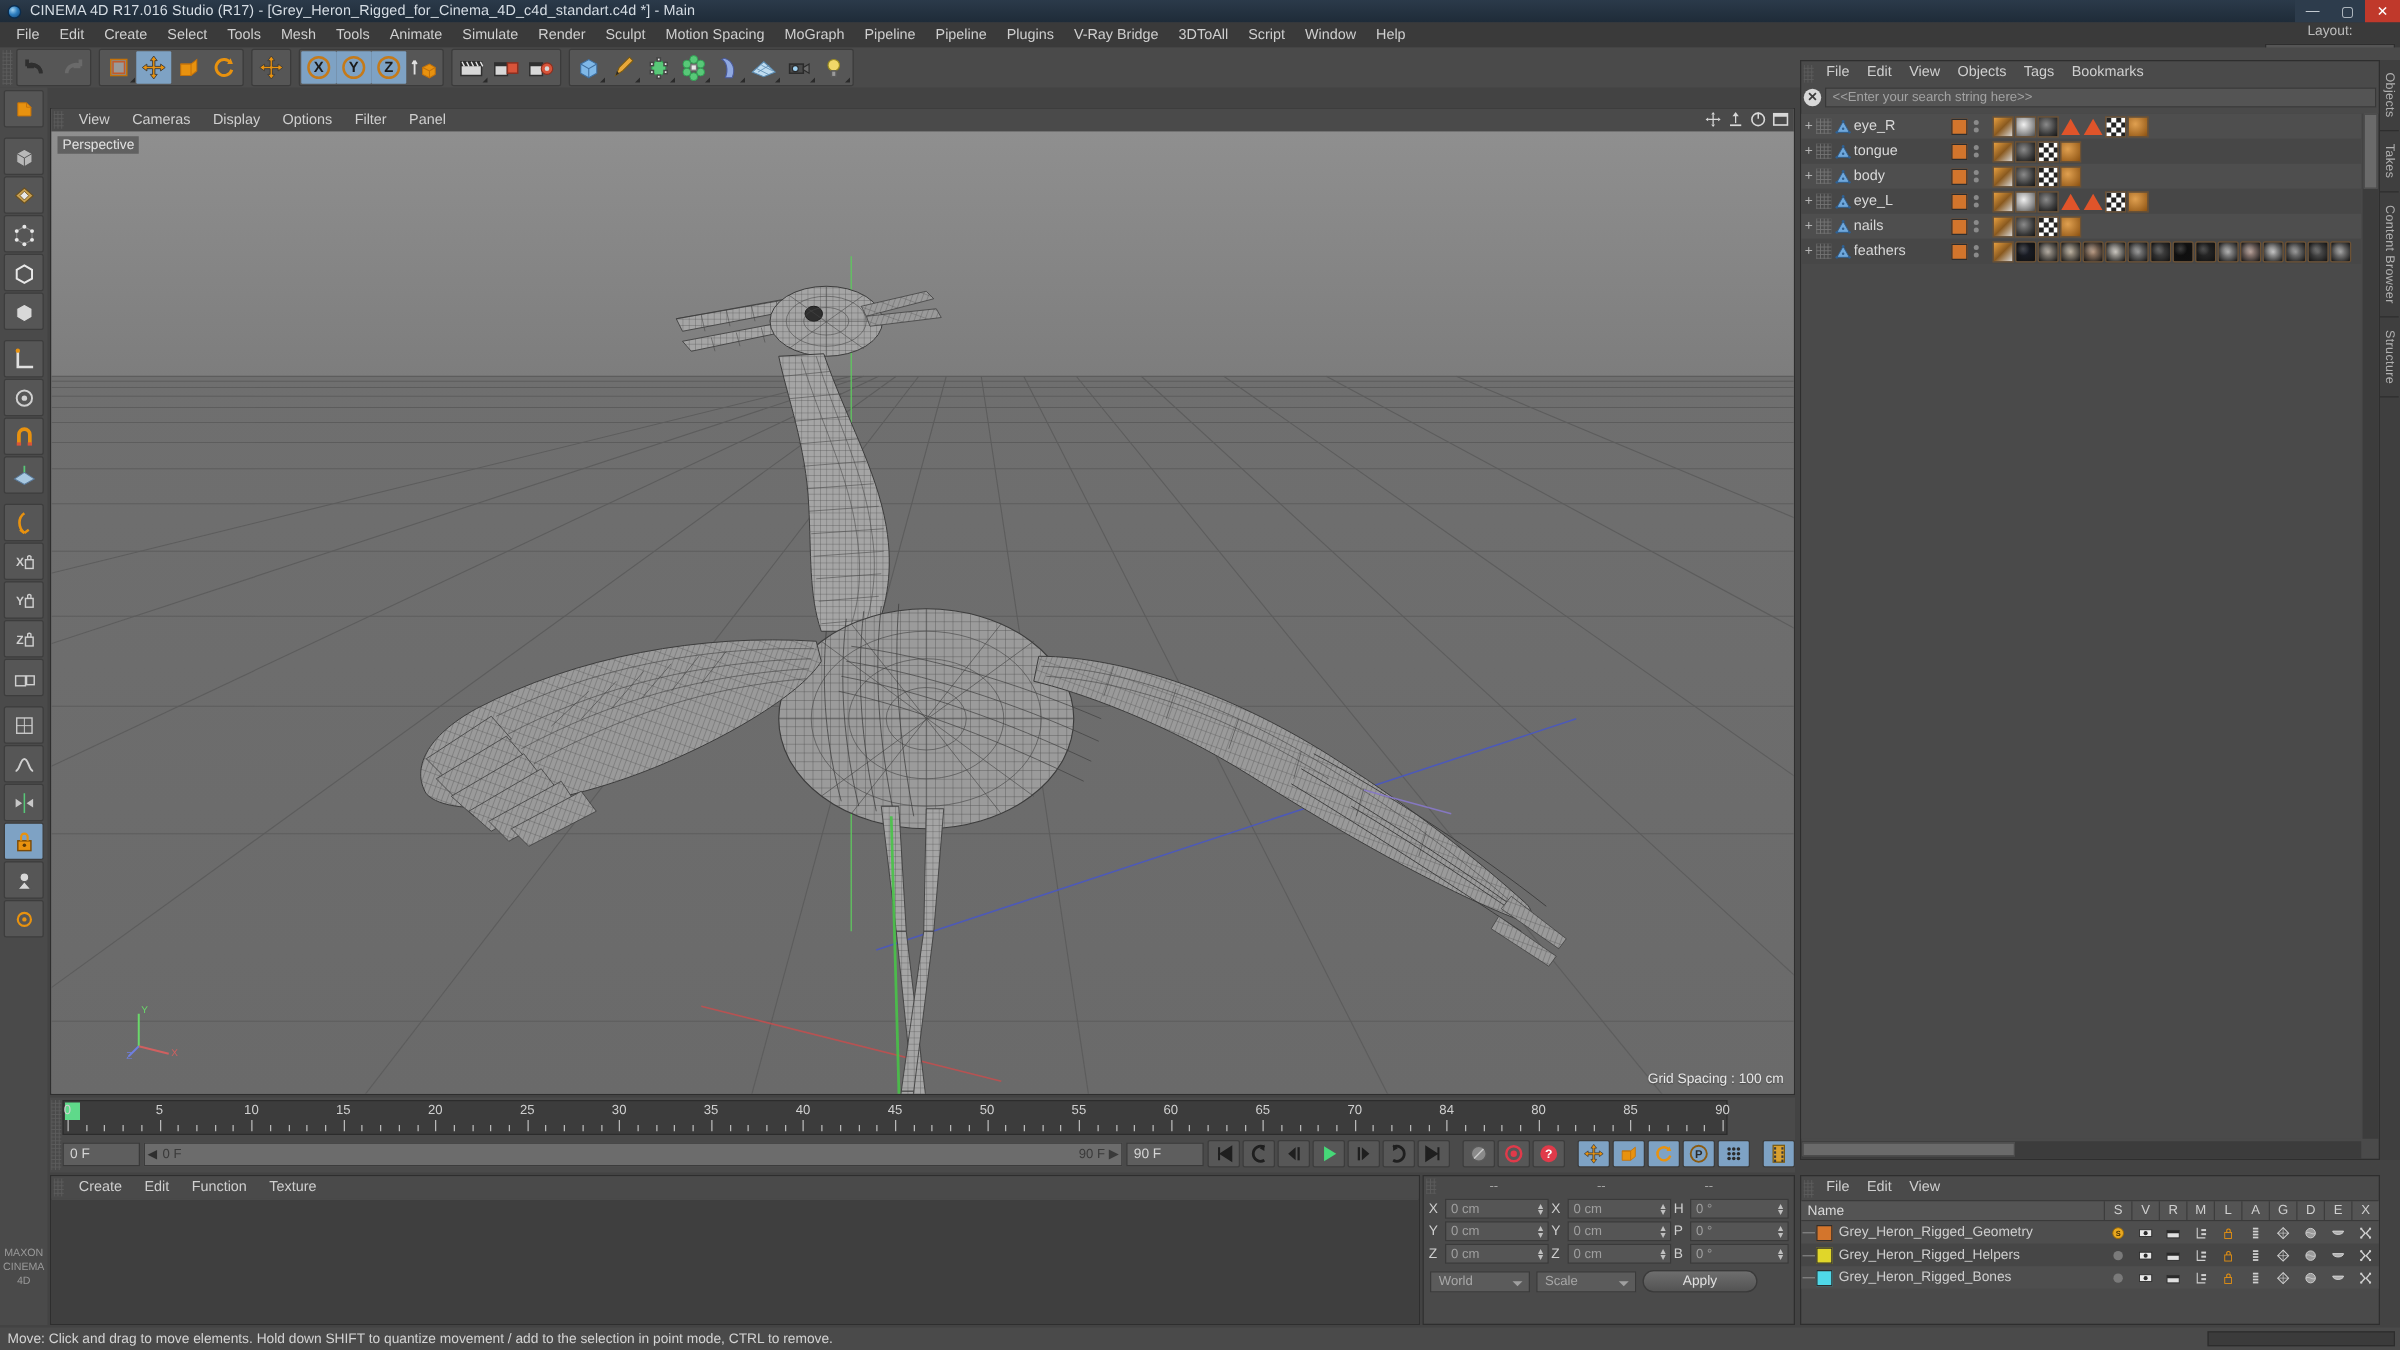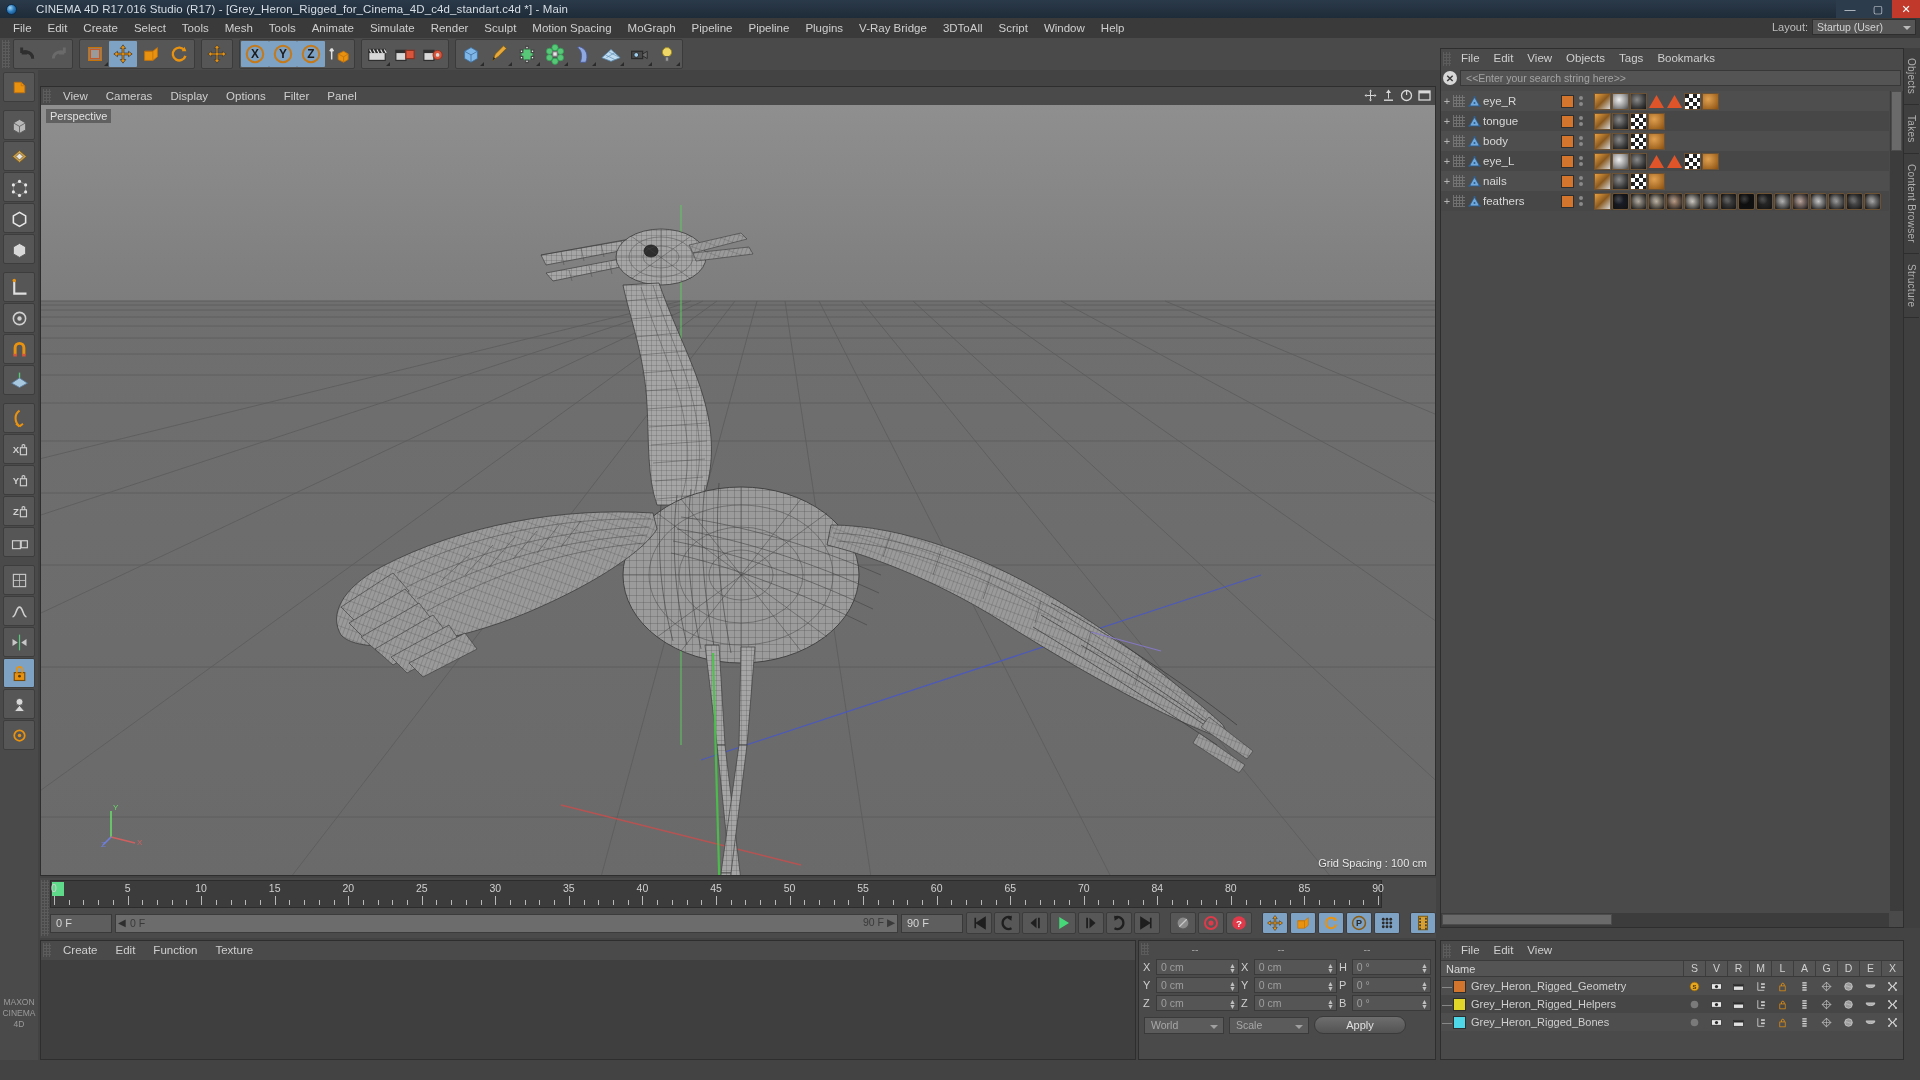--- a/index.html
+++ b/index.html
@@ -15,35 +15,35 @@
   
   .titlebar {
     position:absolute; top:0; left:0; width:1920px; height:18px;
     background:linear-gradient(to bottom,#2b3a4a 0%,#1e2b38 100%);
     display:flex; align-items:center;
   }
   .tb-logo { width:14px; height:12px; margin-left:4px; display:flex; align-items:center; justify-content:center; }
   .tb-logo .dot { width:11px; height:11px; border-radius:50%;
     background:radial-gradient(circle at 35% 32%, #9fd2f2 0%, #2f7fc0 45%, #0d3f6e 100%);
     border:1px solid #0a2c4e; }
-  .tb-title { margin-left:18px; font-size:11.5px; color:#d6dde4; letter-spacing:.1px; white-space:nowrap; }
+  .tb-title { margin-left:6px; font-size:11.5px; color:#d6dde4; letter-spacing:.1px; white-space:nowrap; }
   .tb-btns { position:absolute; right:0; top:0; height:18px; display:flex; }
   .tb-btn { width:28px; height:18px; display:flex; align-items:center; justify-content:center;
     font-size:11px; color:#cfd6dc; }
   .tb-btn.min { background:#2d3c4c; }
   .tb-btn.max { background:#2d3c4c; }
   .tb-btn.close { background:#c0392b; color:#fff; }
 
   
   .menubar {
     position:absolute; top:18px; left:0; width:1920px; height:20px;
     background:#3a3a3a; display:flex; align-items:center; padding-left:5px;
   }
   .menuitem { padding:0 8px; height:20px; line-height:20px; font-size:11.5px; color:#cfcfcf; white-space:nowrap; cursor:default; }
-  .layout-box { position:absolute; right:4px; top:1px; display:flex; align-items:center; gap:4px; }
+  .layout-box { position:absolute; right:4px; top:1px; display:flex; align-items:center; gap:4px;flex-direction:column; }
   .layout-lbl { font-size:11px; color:#bdbdbd; }
   .layout-sel { width:104px; height:16px; background:#555; border:1px solid #2e2e2e;
     font-size:10.5px; color:#d2d2d2; line-height:14px; padding-left:4px; position:relative; }
   .layout-sel:after { content:''; position:absolute; right:4px; top:6px;
     border-left:4px solid transparent; border-right:4px solid transparent; border-top:4px solid #bbb; }
 
   
   .toolbar {
     position:absolute; top:38px; left:0; width:1920px; height:32px;
     background:#4a4a4a; display:flex; align-items:center; padding-left:2px;
@@ -1532,13 +1532,17 @@
               <rect x="4" y="4" width="3" height="3" fill="#d0d0d0"></rect>
               <rect x="17" y="4" width="3" height="3" fill="#d0d0d0"></rect>
               <rect x="4" y="17" width="3" height="3" fill="#d0d0d0"></rect>
               <rect x="17" y="17" width="3" height="3" fill="#d0d0d0"></rect>
             </svg>
           </div>
         </div>
       </div>
   </div>
 
+  <div class="statusbar">
+    <div class="sb-text">Move: Click and drag to move elements. Hold down SHIFT to quantize movement / add to the selection in point mode, CTRL to remove.</div>
+    <div class="sb-prog"></div>
+  </div>
 </div>
 
 </body></html>

